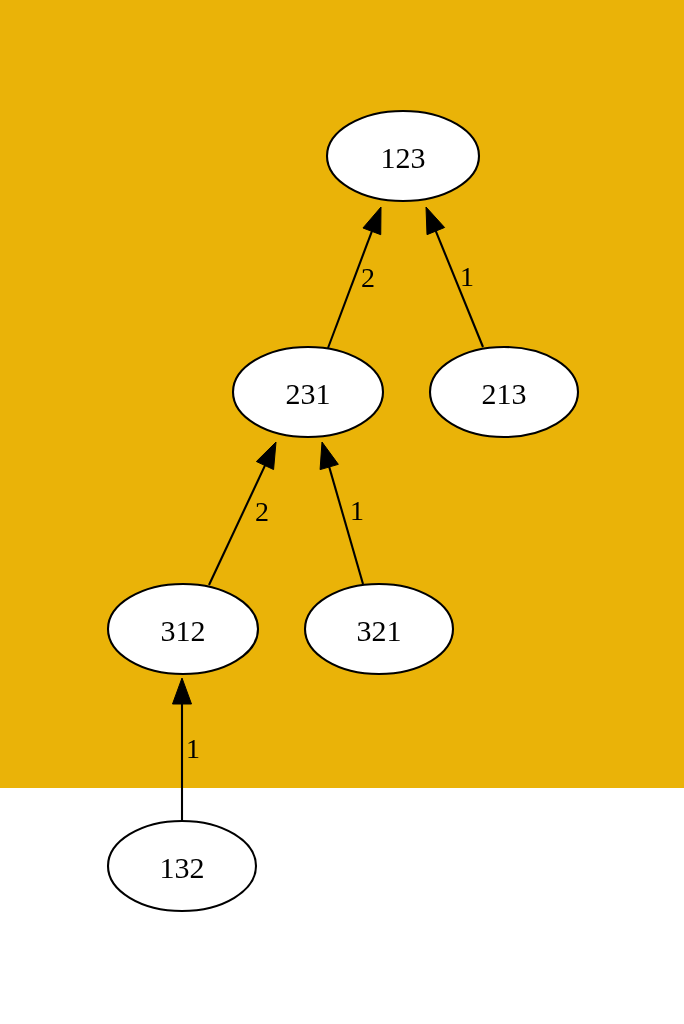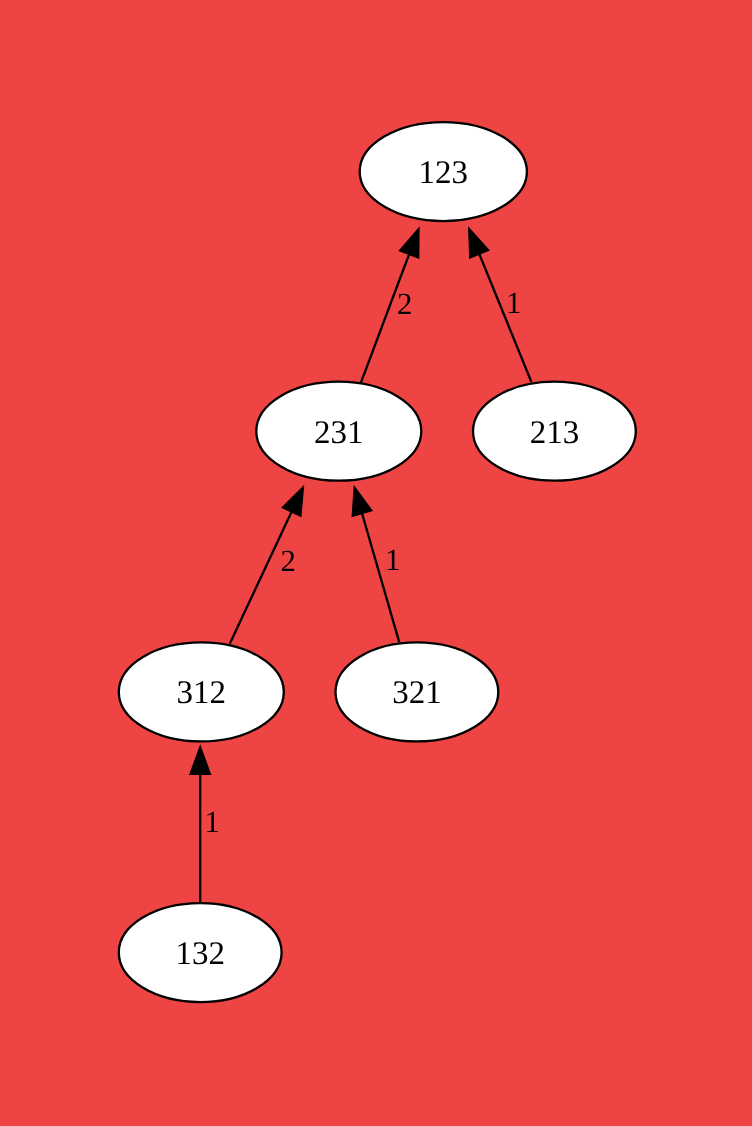--- a/index.html
+++ b/index.html
@@ -10,22 +10,22 @@
   }
   body {
     width: 684px;
     height: 1024px;
     overflow: hidden;
     font-family: "Liberation Serif", "DejaVu Serif", serif;
   }
   #graph-canvas {
     position: relative;
     width: 684px;
-    height: 1024px;
-    background: #ef4444;
+    height: 788px;
+    background: #eab308;
   }
   svg#graph-svg {
     position: absolute;
     top: 0;
     left: 0;
     width: 684px;
     height: 1024px;
     display: block;
   }
   .node-ellipse {

